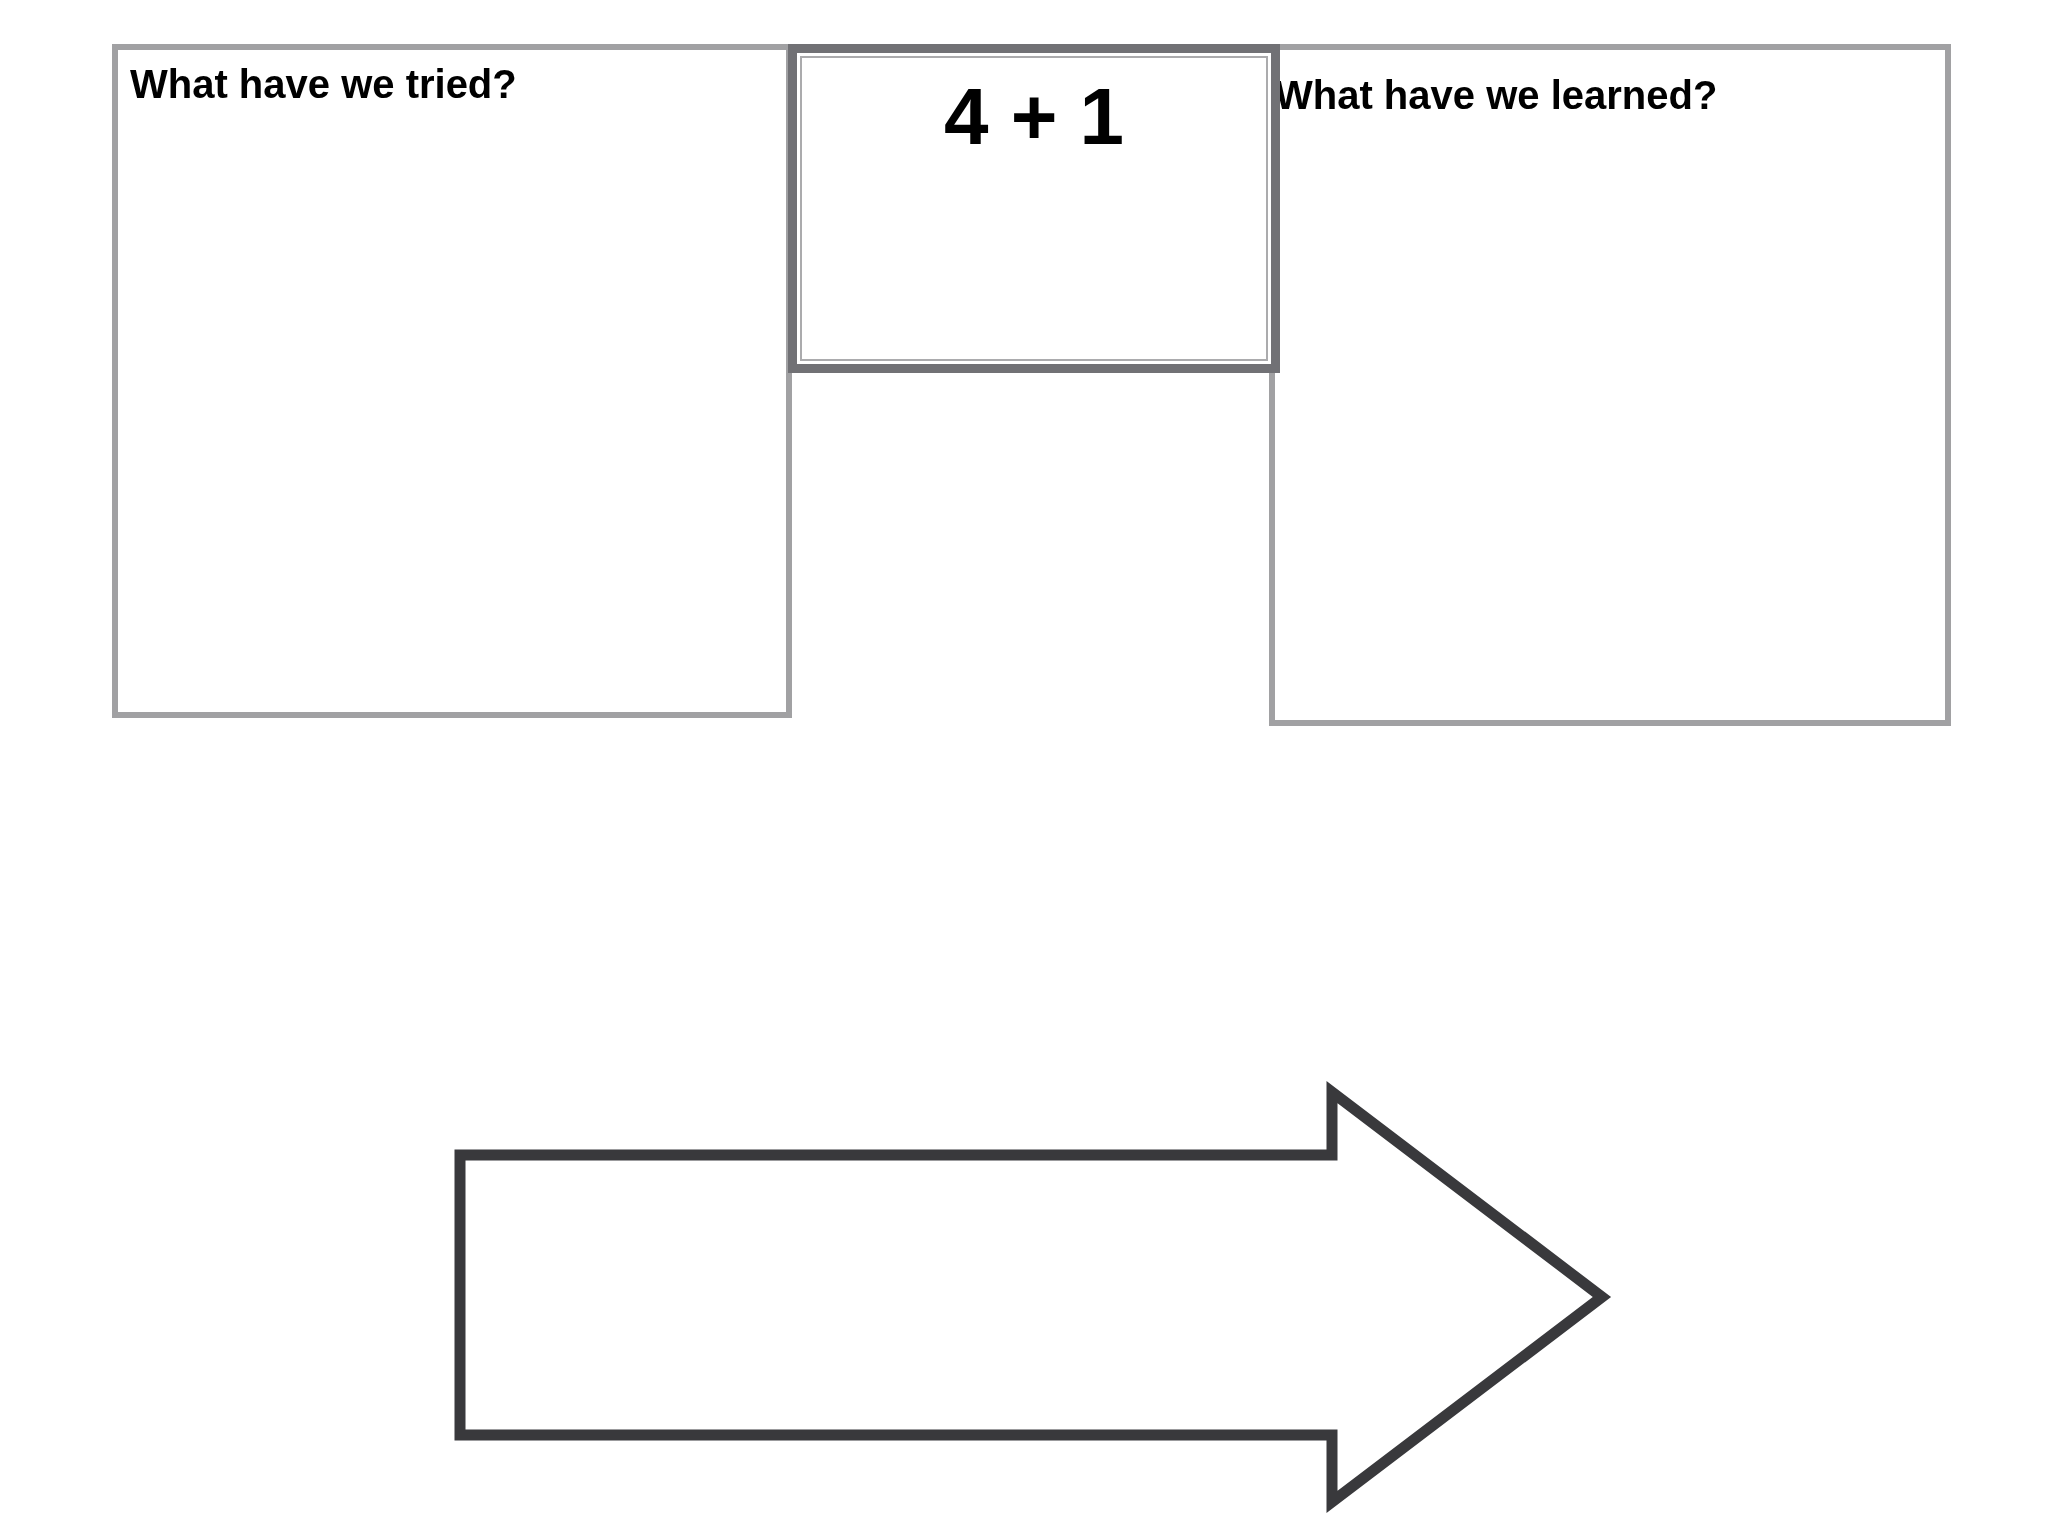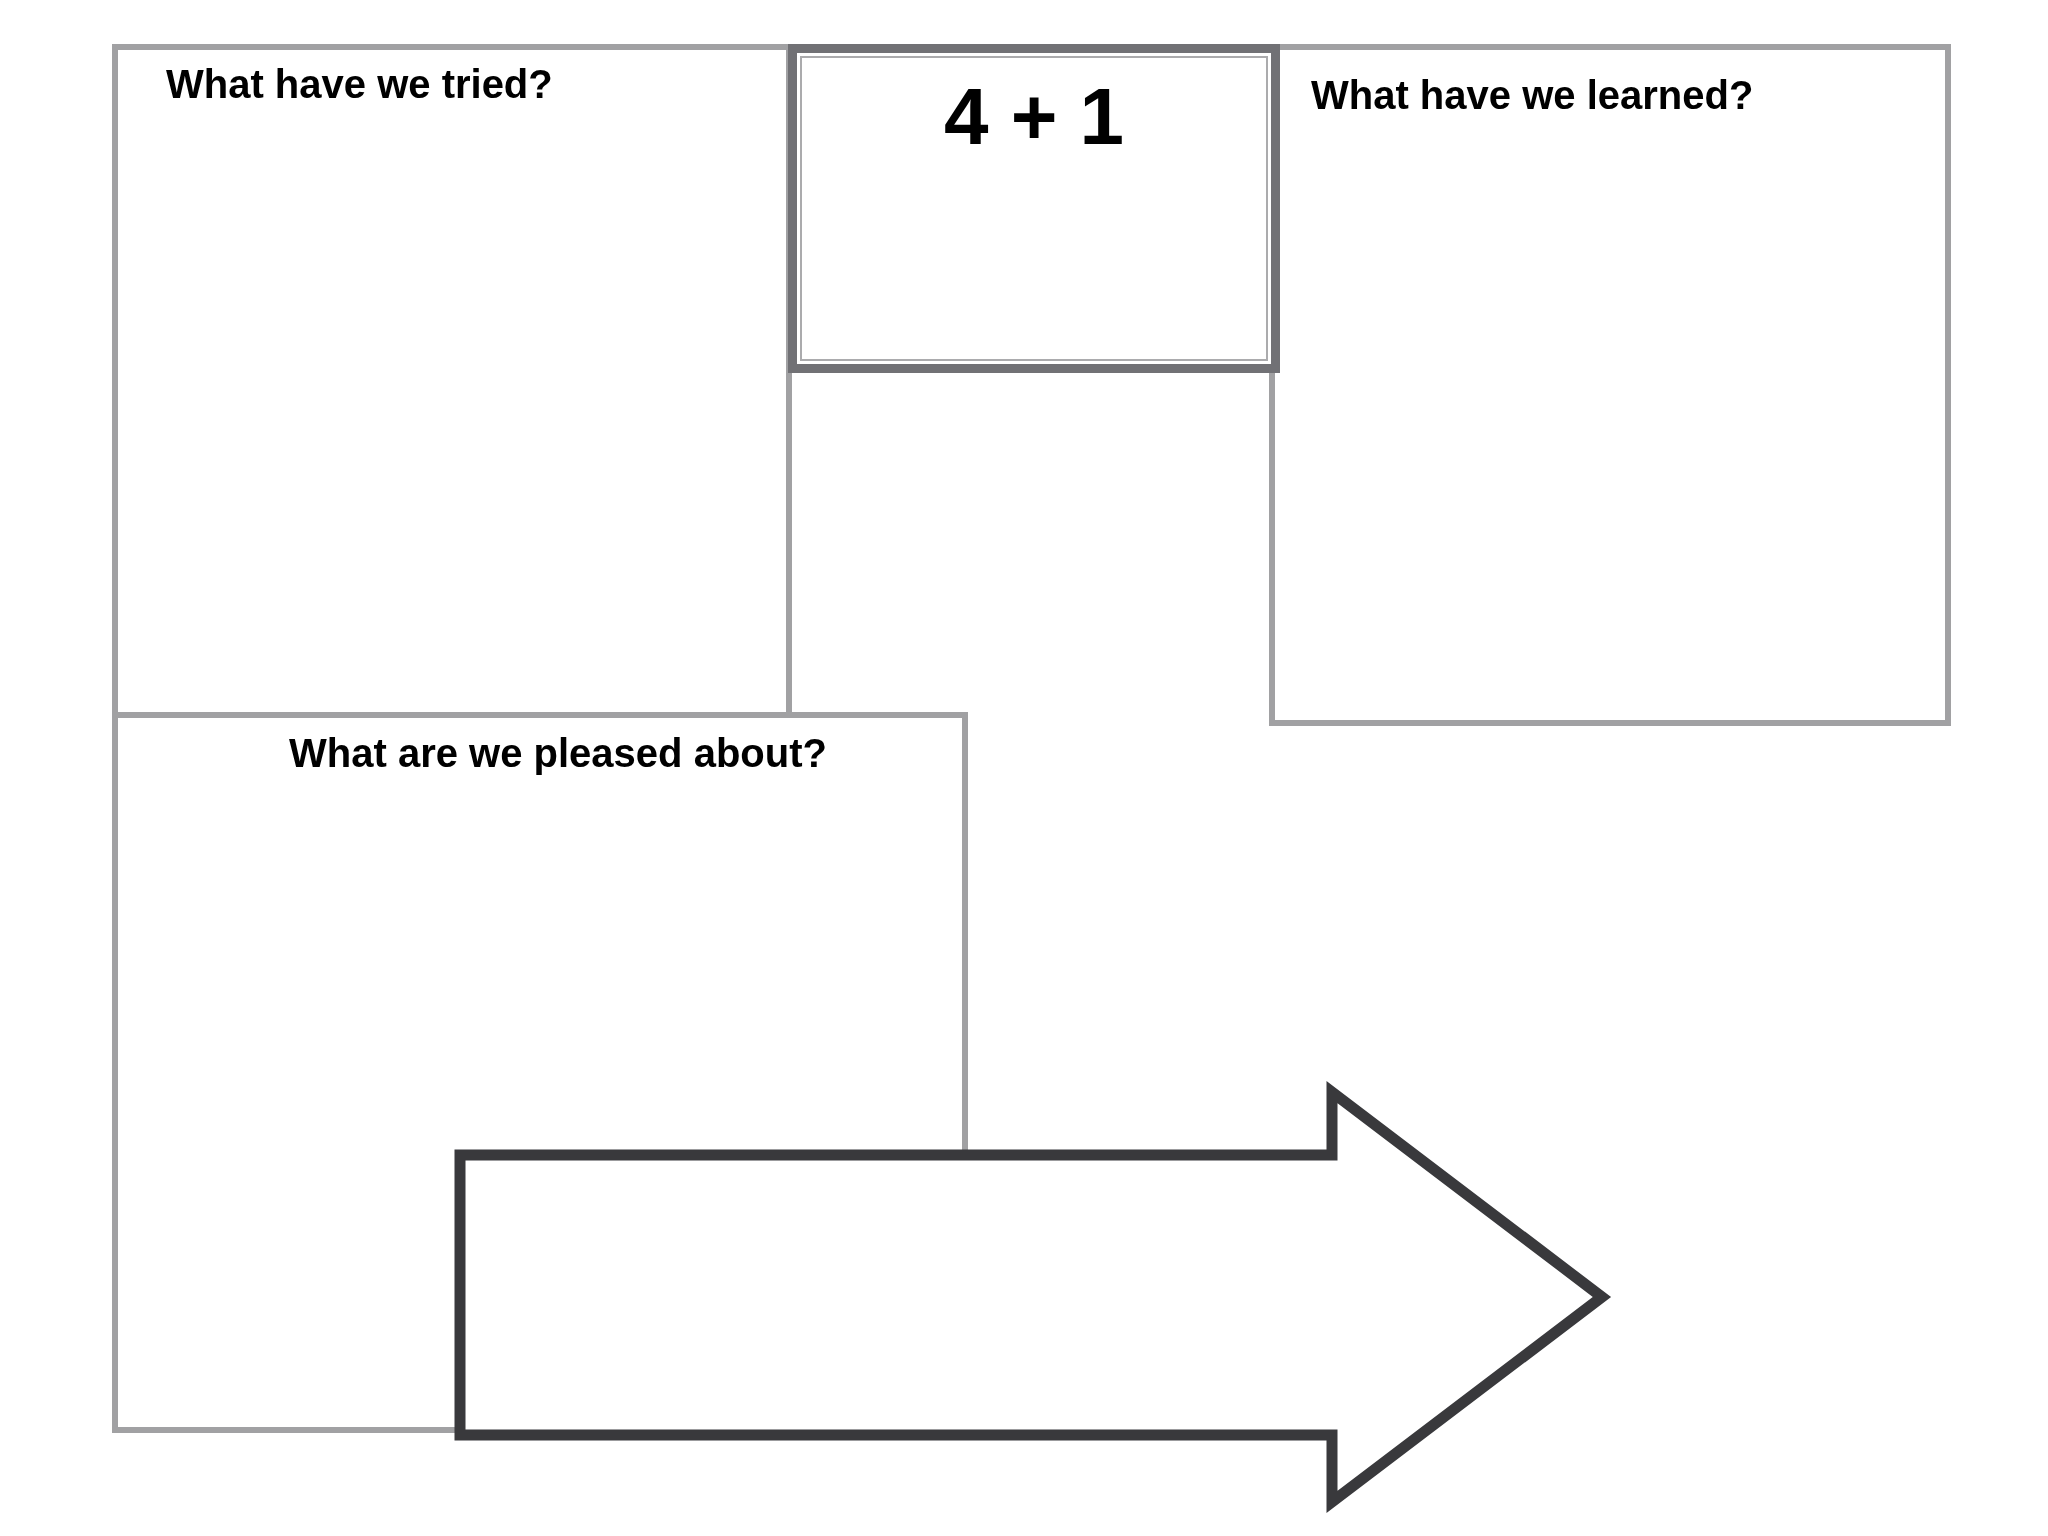--- a/index.html
+++ b/index.html
@@ -31,21 +31,20 @@
   .q-tr { left: 1269px; top: 44px; width: 682px; height: 682px; }
   .q-bl { left: 112px; top: 712px; width: 856px; height: 721px; }
   .q-br { left: 1150px; top: 712px; width: 801px; height: 716px; }
 
   .q-label {
     font-size: 40px;
     font-weight: 700;
     color: var(--text);
     line-height: 1.1;
     white-space: nowrap;
-    margin-left: 36px;
   }
   .q-tl .q-label { padding: 12px 0 0 12px; text-align: left; }
   .q-tr .q-label { padding: 23px 6px 0 0; text-align: left; }
   .q-bl .q-label { padding: 13px 0 0 0; text-align: center; }
   .q-br .q-label { padding: 13px 0 0 0; text-align: center; }
 
   .title-box {
     position: absolute;
     left: 788px; top: 44px;
     width: 492px; height: 329px;
@@ -100,23 +99,20 @@
 <div class="canvas">
 
   <div class="quadrant q-tl">
     <div class="q-label">What have we tried?</div>
   </div>
 
   <div class="quadrant q-tr">
     <div class="q-label">What have we learned?</div>
   </div>
 
-  <div class="quadrant q-bl">
-    <div class="q-label">What are we pleased about?</div>
-  </div>
 
 
   <div class="title-box">
     <div class="title-box-inner"></div>
     <div class="title-line title-line-1">4 + 1</div>
   </div>
 
   <svg class="arrow-svg" viewBox="0 0 2048 1536" xmlns="http://www.w3.org/2000/svg" aria-hidden="true">
     <polygon class="arrow-shape" points="460,1155 1332,1155 1332,1092 1602,1297 1332,1502 1332,1435 460,1435"></polygon>
   </svg>

